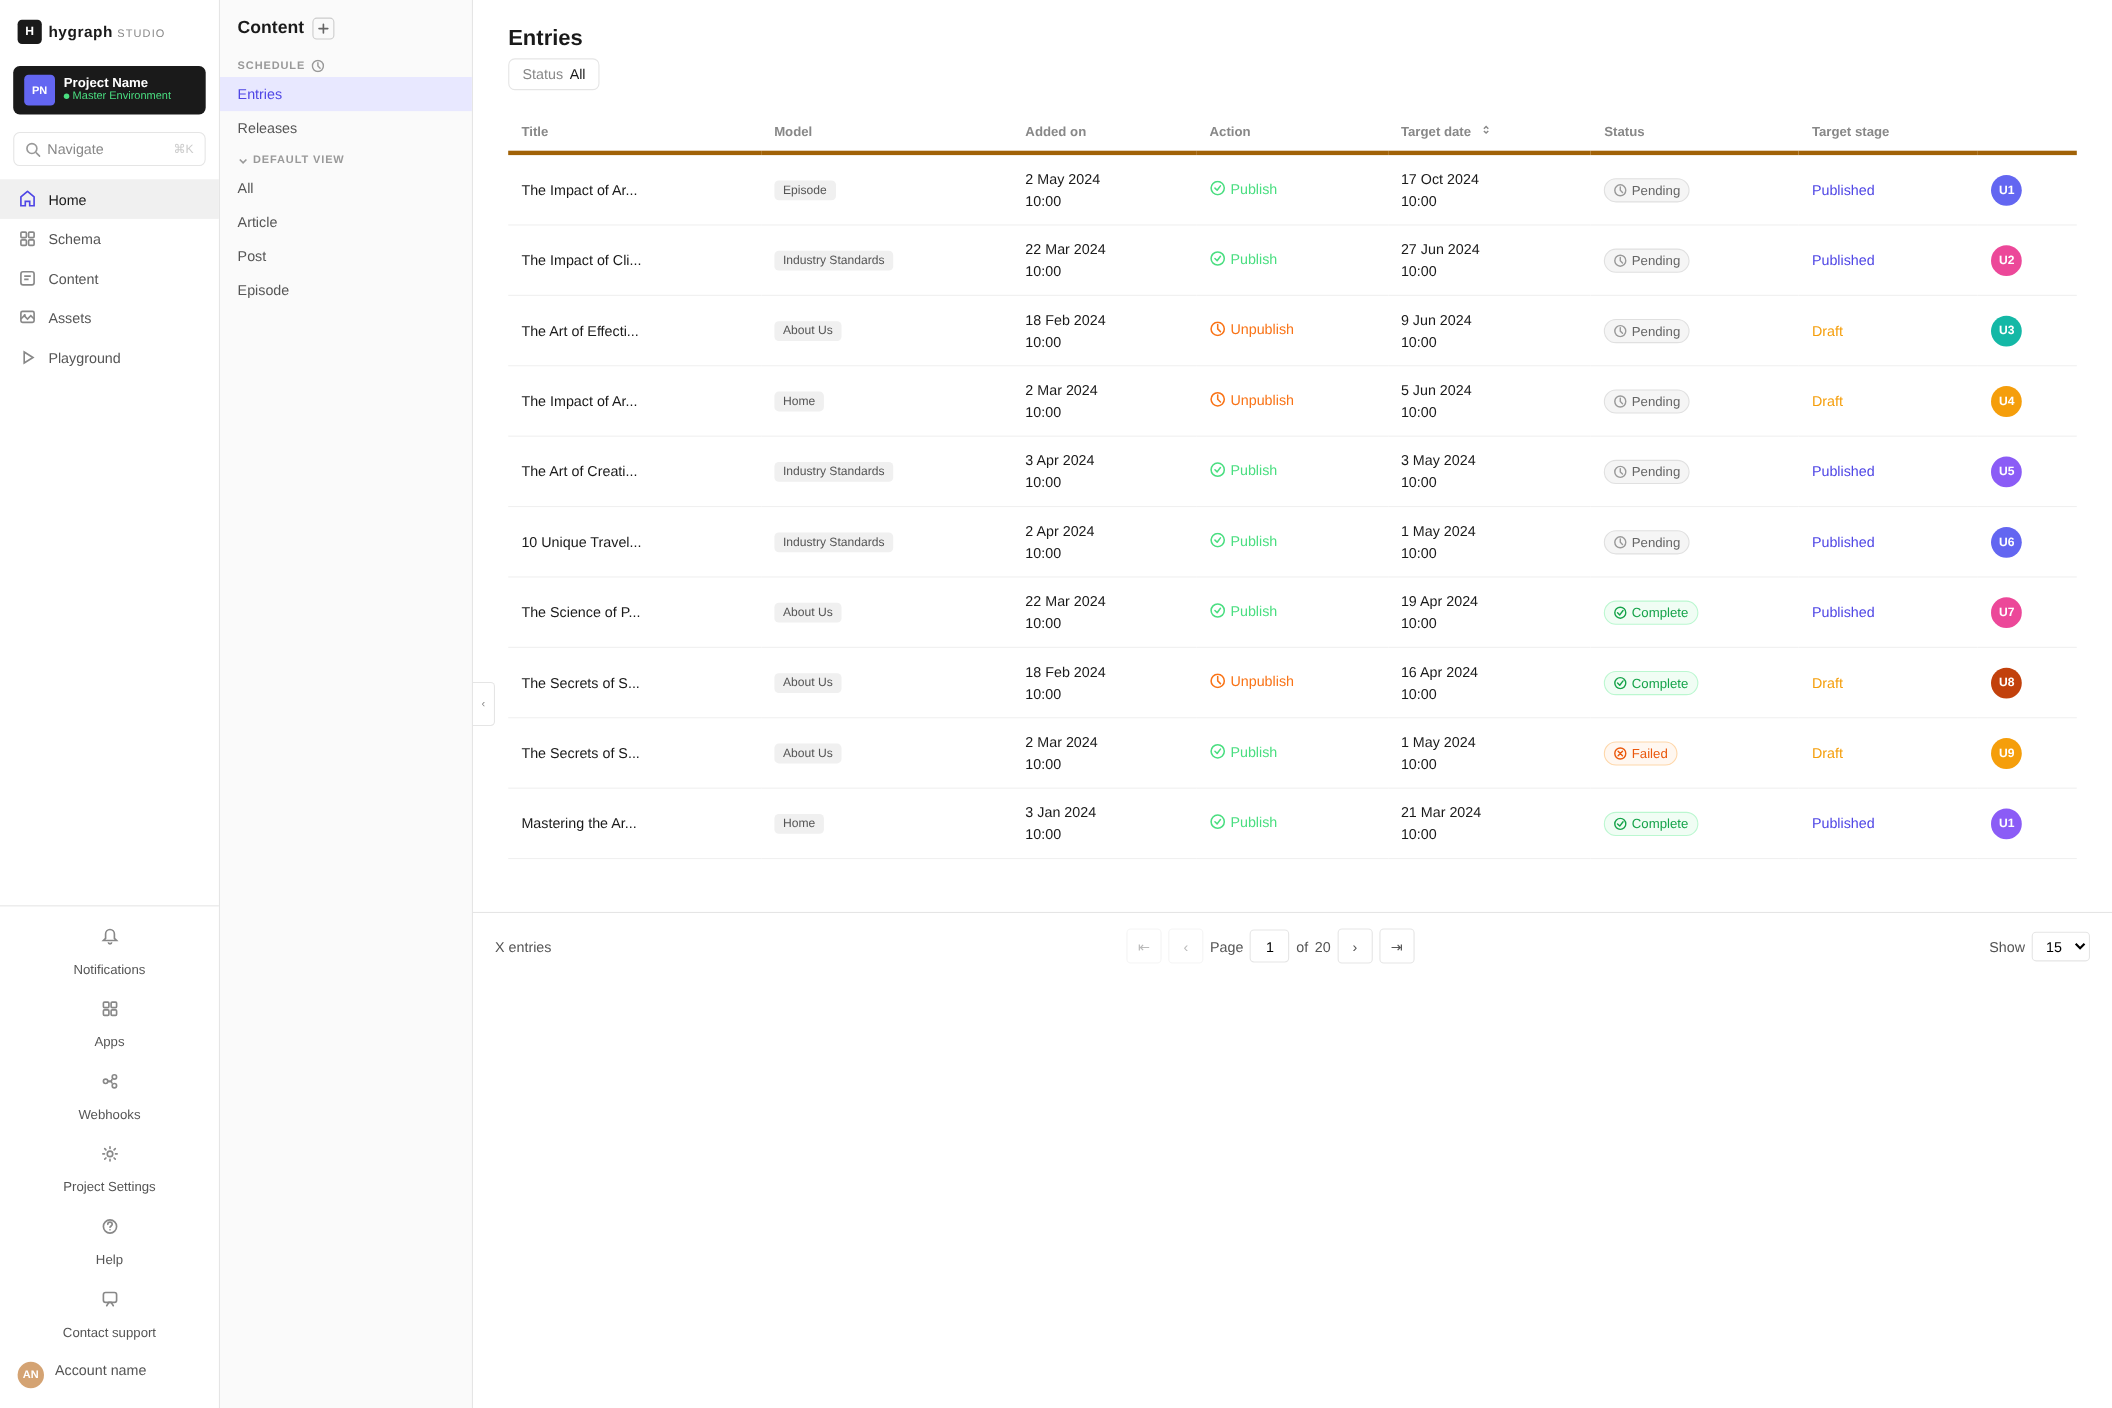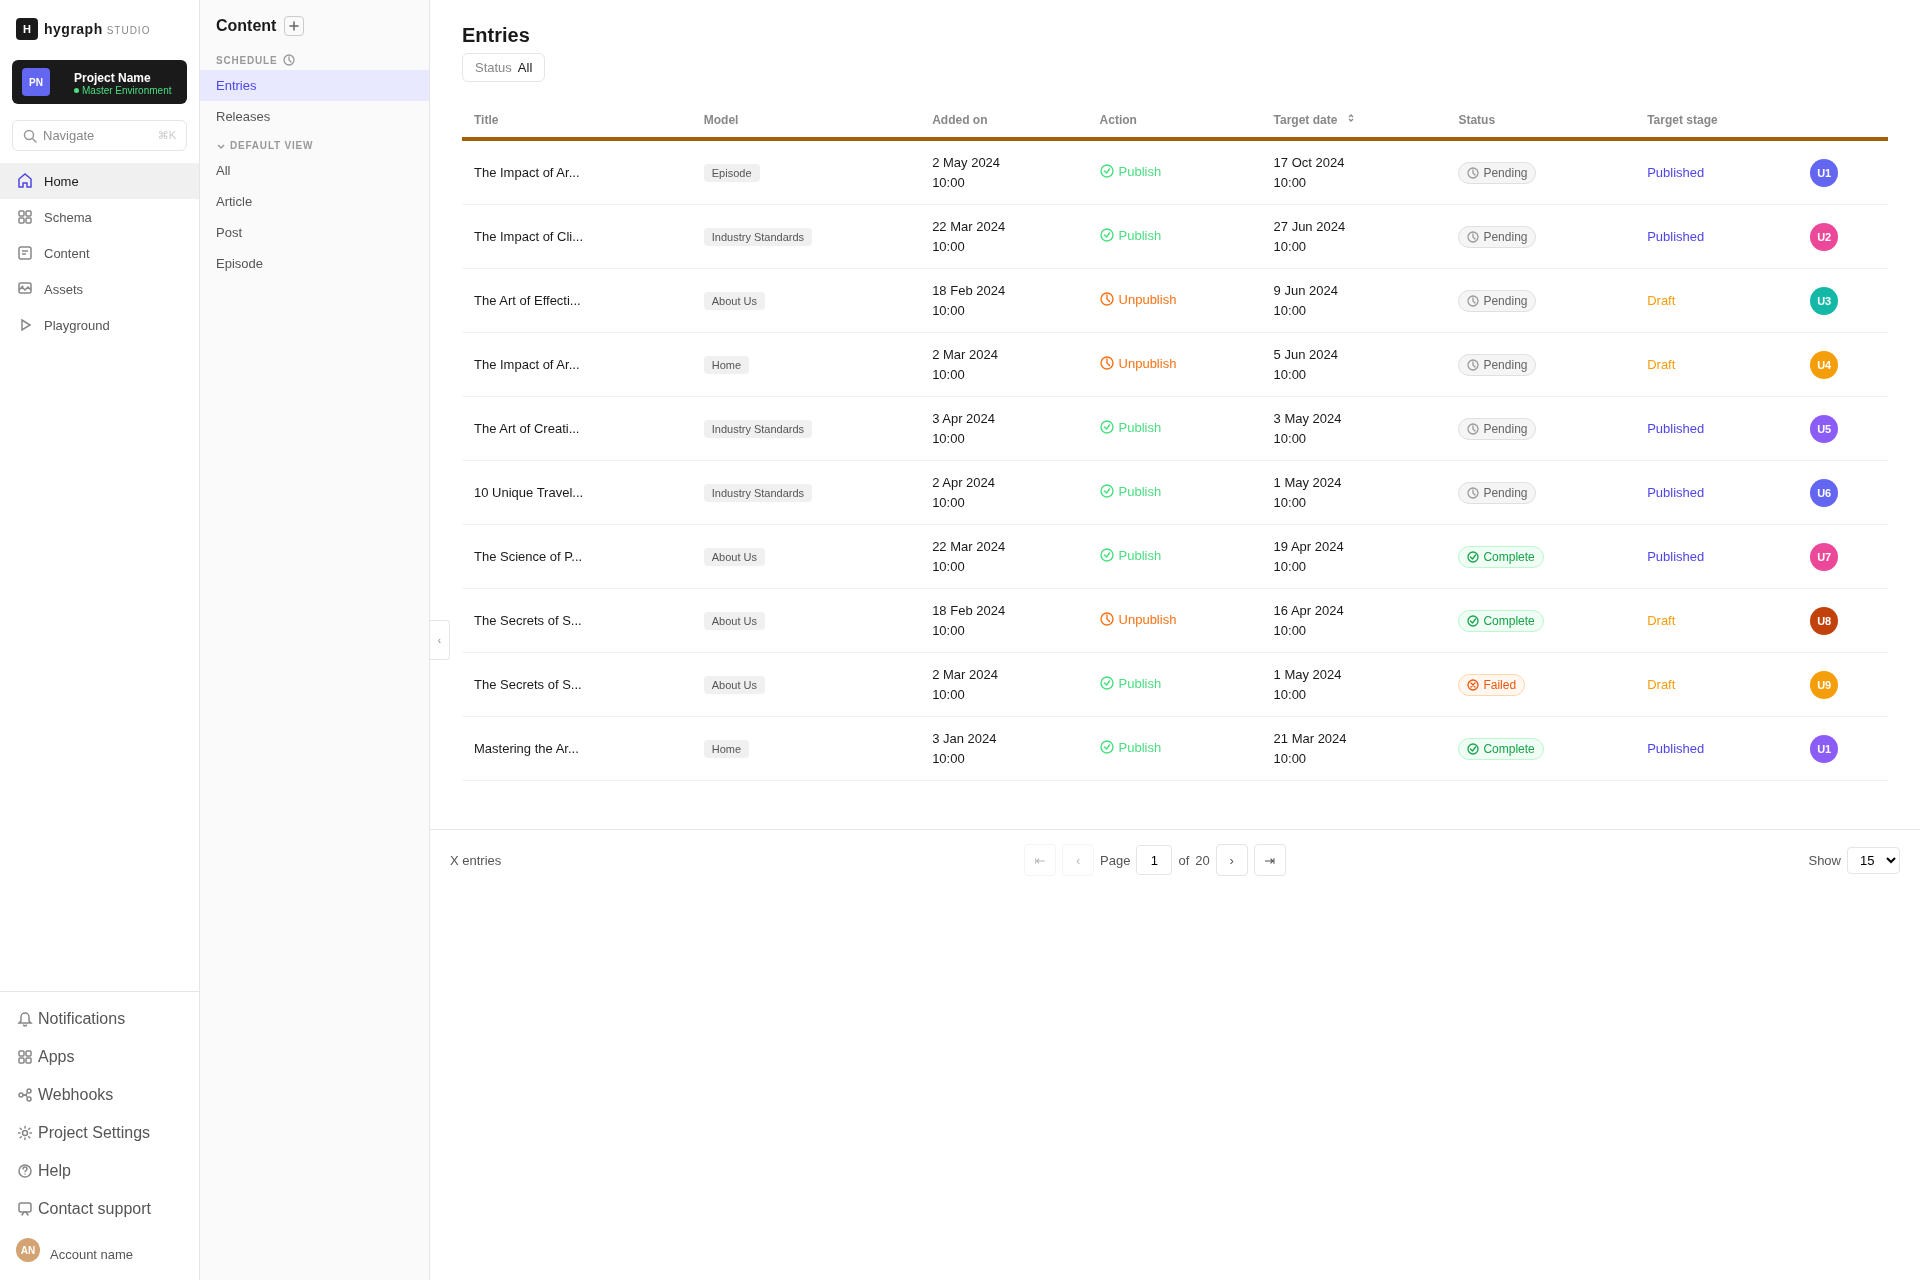--- a/index.html
+++ b/index.html
@@ -31,22 +31,22 @@
     }
     .logo-text { font-size: 14px; font-weight: 600; color: #1a1a1a; letter-spacing: 0.5px; }
     .logo-studio { font-size: 10px; color: #888; letter-spacing: 1px; text-transform: uppercase; }
 
     .project-box {
       margin: 8px 12px 12px;
       background: #1a1a1a;
       border-radius: 6px;
       padding: 8px 10px;
       display: flex;
-      align-items: flex-end;
-      gap: 24px;
+      align-items: flex-start;
+      gap: 8px;
     }
     .project-avatar {
       width: 28px; height: 28px;
       background: #6366f1;
       border-radius: 4px;
       color: #fff;
       font-size: 10px;
       font-weight: 700;
       display: flex; align-items: center; justify-content: center;
       flex-shrink: 0;
@@ -81,29 +81,30 @@
       border-radius: 0;
       transition: background 0.1s;
     }
     .nav-item.active { background: #f0f0f0; color: #1a1a1a; font-weight: 500; }
     .nav-icon { width: 18px; height: 18px; display: flex; align-items: center; justify-content: center; flex-shrink: 0; }
 
     .sidebar-bottom { border-top: 1px solid #e5e5e5; padding: 8px 0; }
     .bottom-nav-item {
       display: flex;
       align-items: center;
-      gap: 4px;
+      gap: 14px;
       padding: 10px 16px;
       cursor: pointer;
       color: #555;
-      font-size: 16px;
+      font-size: 12px;
+      flex-direction: column;
     }
     .account-item {
       display: flex;
-      align-items: flex-end;
+      align-items: flex-start;
       gap: 10px;
       padding: 10px 16px;
       cursor: pointer;
       color: #555;
       font-size: 13px;
     }
     .account-avatar {
       width: 24px; height: 24px;
       border-radius: 50%;
       background: #d4a373;

